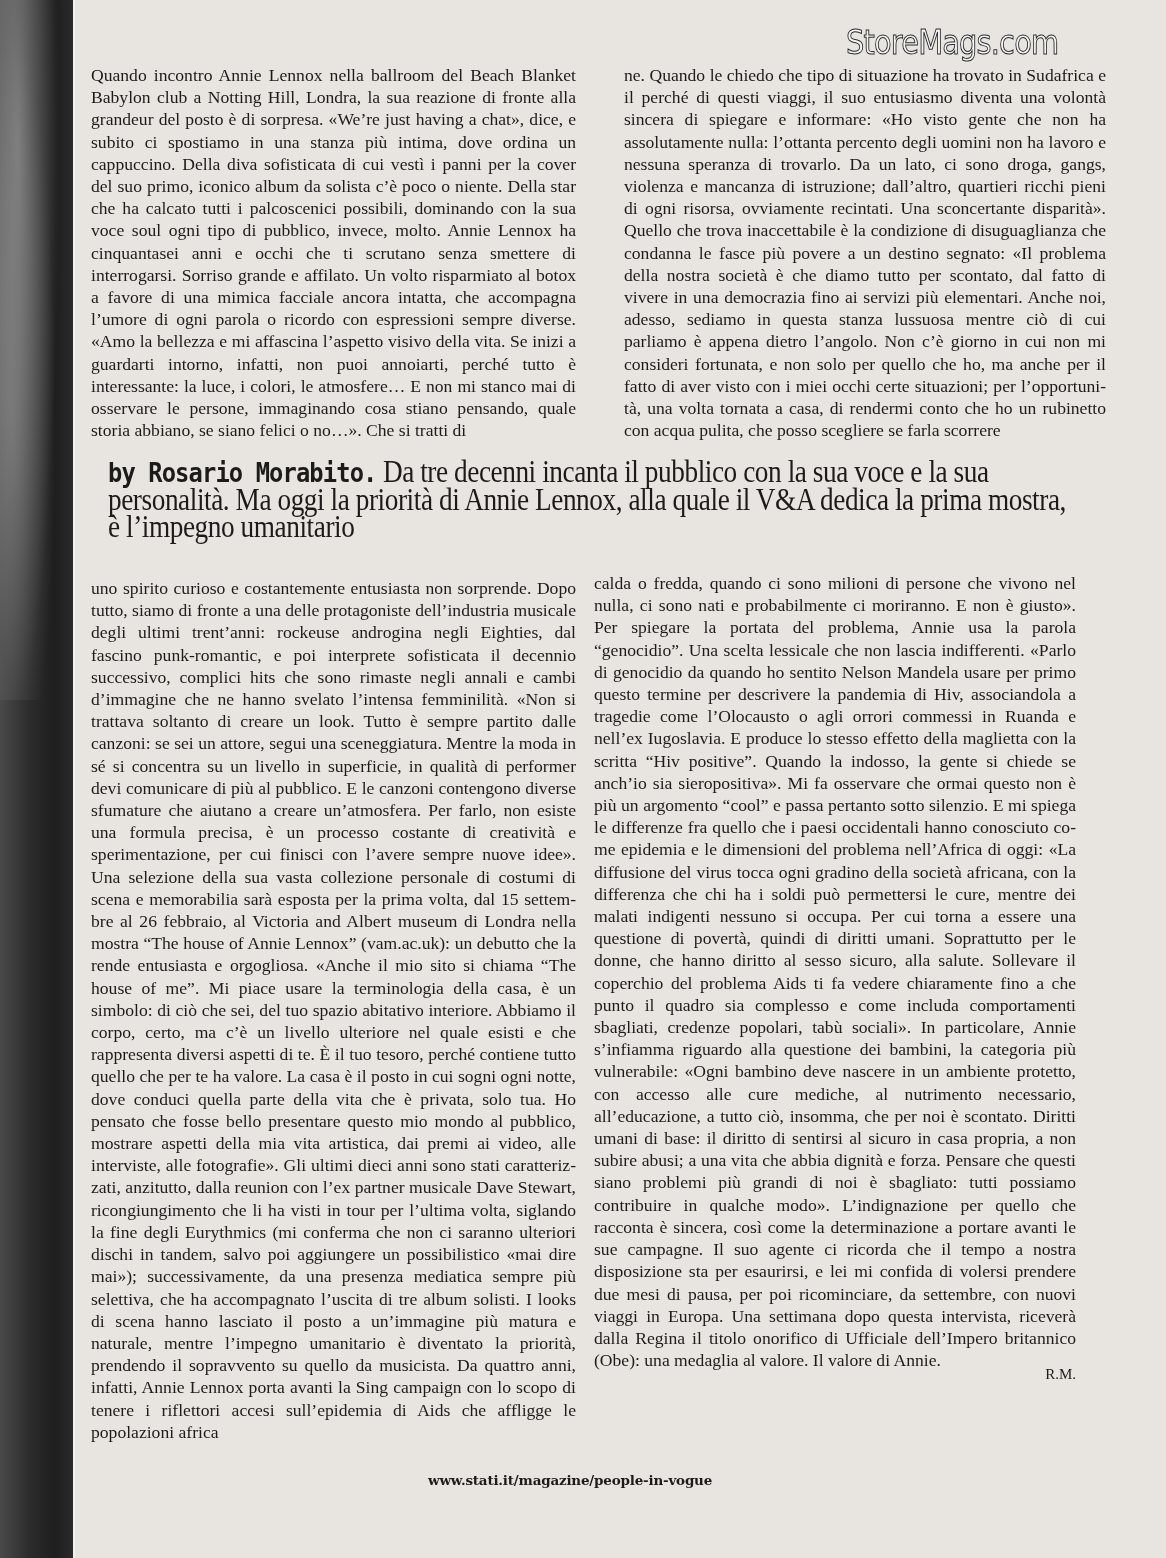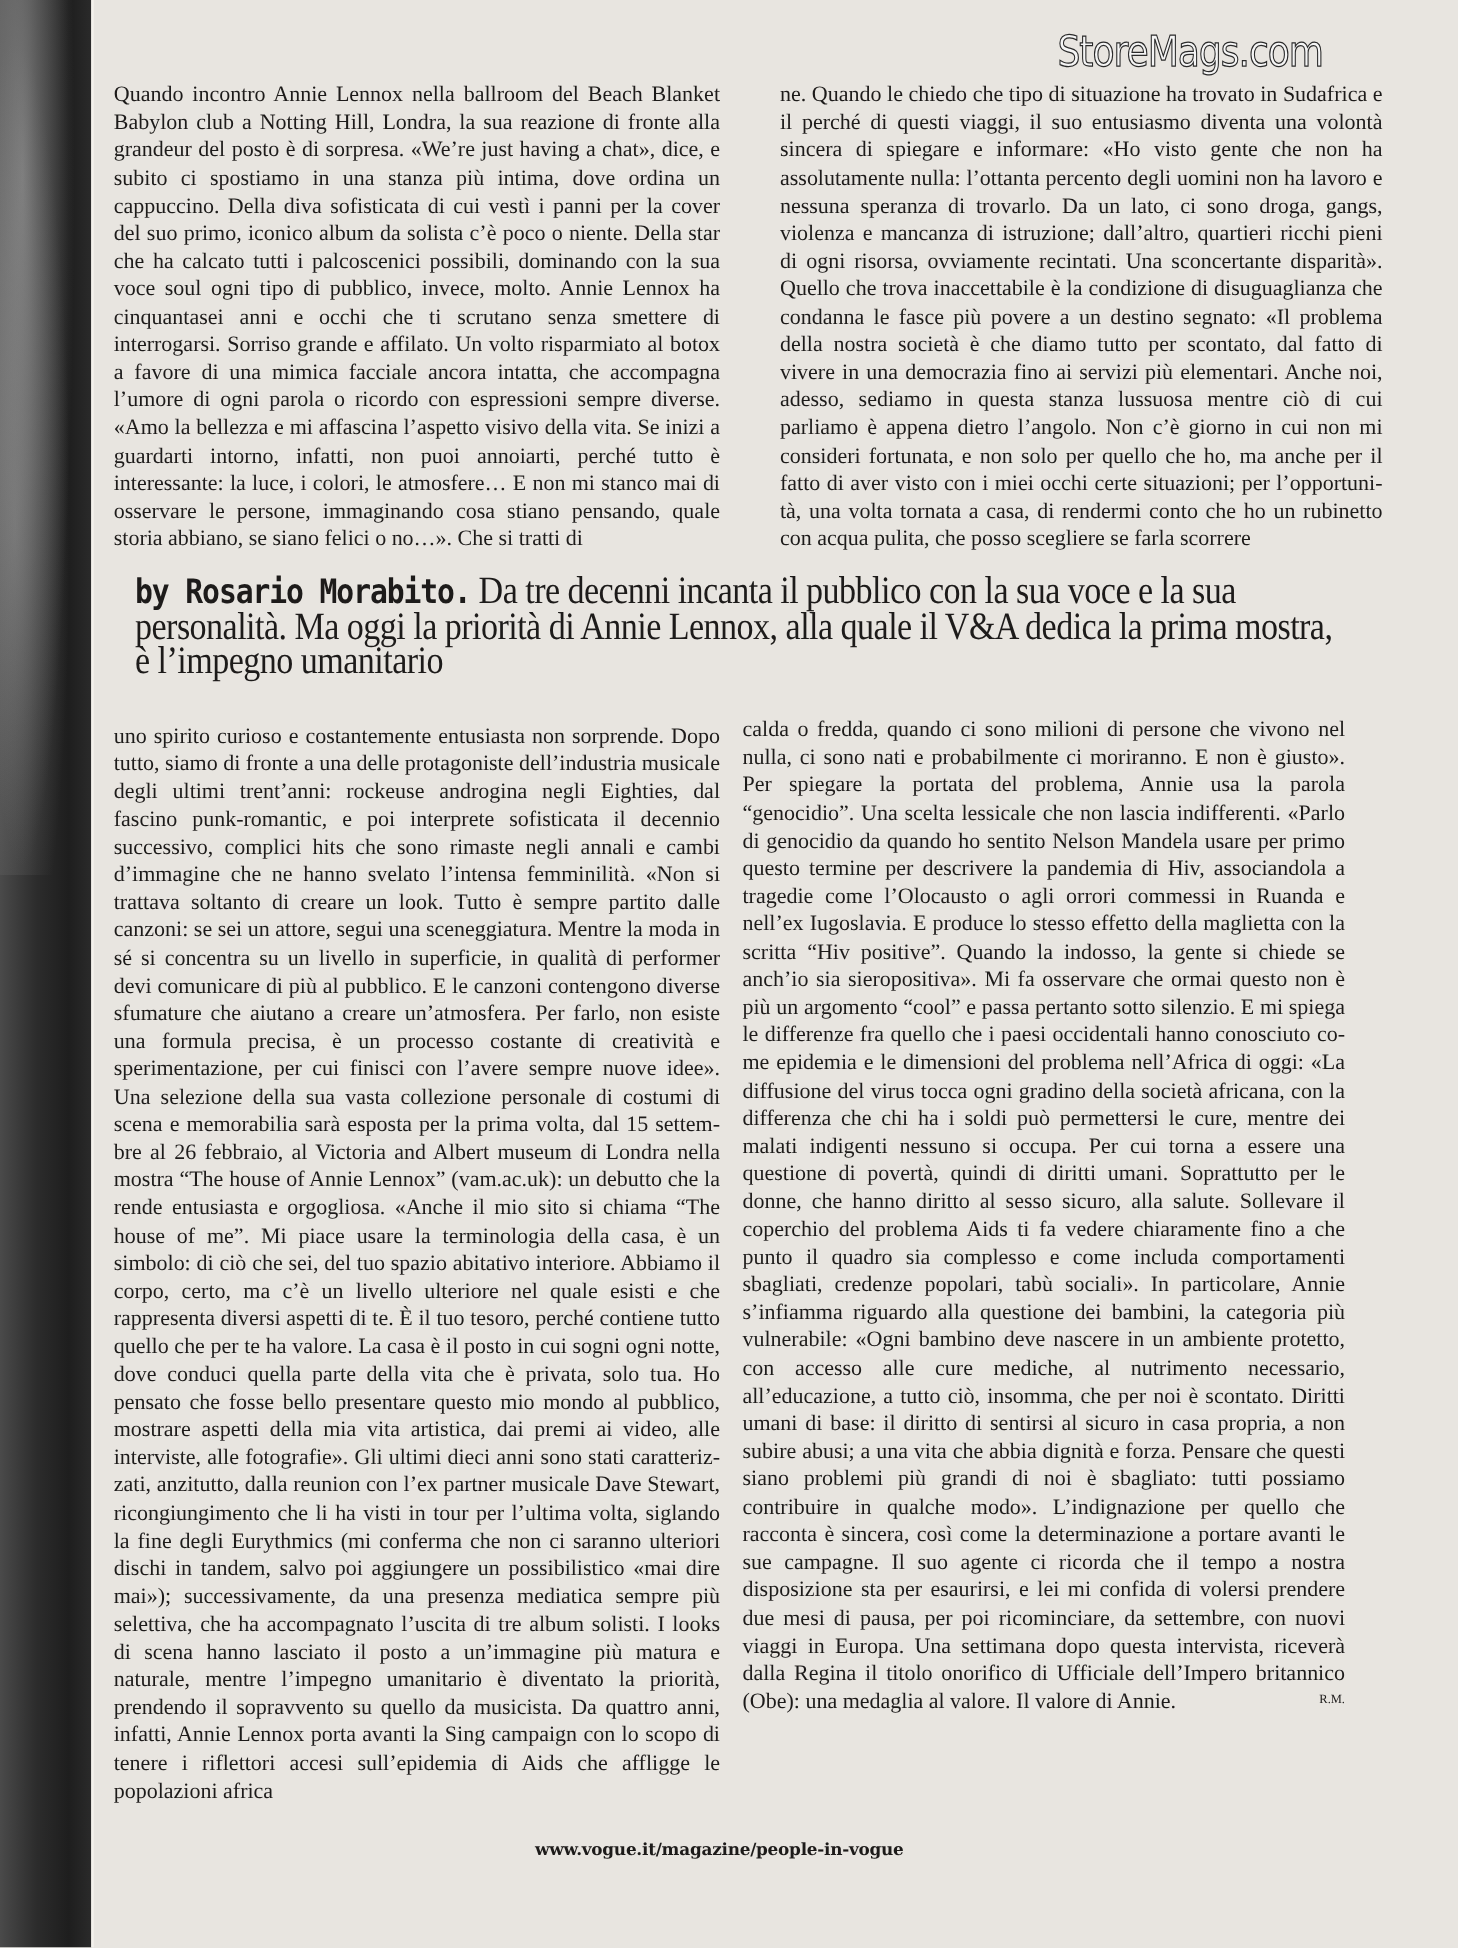--- a/index.html
+++ b/index.html
@@ -37,21 +37,21 @@
   .col-br { left: 594px; top: 572px; width: 482px; }
   .headline {
     position: absolute; left: 108px; top: 458px; width: 960px;
     font-size: 31px; line-height: 27px; letter-spacing: -0.5px;
     transform: scaleX(0.88); transform-origin: left top; width: 1090px;
   }
   .byline {
     font-family: "DejaVu Sans Mono", "Liberation Mono", monospace; font-weight: bold;
     font-size: 27px; letter-spacing: -1px;
   }
-  .sign { float: right; font-size: 10px; }
+  .sign { float: right; font-size: 15px; margin-top: 14px; }
   .footer {
     position: absolute; left: 428px; top: 1472px;
     font-family: "DejaVu Serif", serif; font-weight: bold; font-size: 13.5px; letter-spacing: -0.2px;
   }
 </style>
 </head>
 <body>
 
 <div class="side-photo"></div>
 <div class="side-edge"></div>
@@ -71,13 +71,13 @@
 </div>
 
 <div class="col col-bl">
   <p>uno spirito curioso e costantemente entusiasta non sorprende. Dopo tutto, siamo di fronte a una delle protagoniste dell’indu­stria musicale degli ultimi trent’anni: rockeuse androgina ne­gli Eighties, dal fascino punk-romantic, e poi interprete sofisti­cata il decennio successivo, complici hits che sono rimaste ne­gli annali e cambi d’immagine che ne hanno svelato l’intensa femminilità. «Non si trattava soltanto di creare un look. Tutto è sempre partito dalle canzoni: se sei un attore, segui una sce­neggiatura. Mentre la moda in sé si concentra su un livello in superficie, in qualità di performer devi comunicare di più al pubblico. E le canzoni contengono diverse sfumature che aiu­tano a creare un’atmosfera. Per farlo, non esiste una formula precisa, è un processo costante di creatività e sperimentazio­ne, per cui finisci con l’avere sempre nuove idee». Una sele­zione della sua vasta collezione personale di costumi di scena e memorabilia sarà esposta per la prima volta, dal 15 settem­bre al 26 febbraio, al Victoria and Albert museum di Londra nella mostra “The house of Annie Lennox” (vam.ac.uk): un debutto che la rende entusiasta e orgogliosa. «Anche il mio sito si chiama “The house of me”. Mi piace usare la terminolo­gia della casa, è un simbolo: di ciò che sei, del tuo spazio abita­tivo interiore. Abbiamo il corpo, certo, ma c’è un livello ulte­riore nel quale esisti e che rappresenta diversi aspetti di te. È il tuo tesoro, perché contiene tutto quello che per te ha valore. La casa è il posto in cui sogni ogni notte, dove conduci quella parte della vita che è privata, solo tua. Ho pensato che fosse bello presentare questo mio mondo al pubblico, mostrare aspetti della mia vita artistica, dai premi ai video, alle intervi­ste, alle fotografie». Gli ultimi dieci anni sono stati caratteriz­zati, anzitutto, dalla reunion con l’ex partner musicale Dave Stewart, ricongiungimento che li ha visti in tour per l’ultima volta, siglando la fine degli Eurythmics (mi conferma che non ci saranno ulteriori dischi in tandem, salvo poi aggiungere un possibilistico «mai dire mai»); successivamente, da una pre­senza mediatica sempre più selettiva, che ha accompagnato l’uscita di tre album solisti. I looks di scena hanno lasciato il posto a un’immagine più matura e naturale, mentre l’impegno umanitario è diventato la priorità, prendendo il sopravvento su quello da musicista. Da quattro anni, infatti, Annie Lennox porta avanti la Sing campaign con lo scopo di tenere i riflettori accesi sull’epidemia di Aids che affligge le popolazioni africa­</p>
 </div>
 
 <div class="col col-br">
   <p><span>calda o fredda, quando ci sono milioni di persone che vivono nel nulla, ci sono nati e probabilmente ci moriranno. E non è giusto». Per spiegare la portata del problema, Annie usa la pa­rola “genocidio”. Una scelta lessicale che non lascia indiffe­renti. «Parlo di genocidio da quando ho sentito Nelson Man­dela usare per primo questo termine per descrivere la pande­mia di Hiv, associandola a tragedie come l’Olocausto o agli orrori commessi in Ruanda e nell’ex Iugoslavia. E produce lo stesso effetto della maglietta con la scritta “Hiv positive”. Quando la indosso, la gente si chiede se anch’io sia sieroposi­tiva». Mi fa osservare che ormai questo non è più un argomen­to “cool” e passa pertanto sotto silenzio. E mi spiega le diffe­renze fra quello che i paesi occidentali hanno conosciuto co­me epidemia e le dimensioni del problema nell’Africa di oggi: «La diffusione del virus tocca ogni gradino della società afri­cana, con la differenza che chi ha i soldi può permettersi le cu­re, mentre dei malati indigenti nessuno si occupa. Per cui tor­na a essere una questione di povertà, quindi di diritti umani. Soprattutto per le donne, che hanno diritto al sesso sicuro, alla salute. Sollevare il coperchio del problema Aids ti fa vedere chiaramente fino a che punto il quadro sia complesso e come includa comportamenti sbagliati, credenze popolari, tabù so­ciali». In particolare, Annie s’infiamma riguardo alla questio­ne dei bambini, la categoria più vulnerabile: «Ogni bambino deve nascere in un ambiente protetto, con accesso alle cure mediche, al nutrimento necessario, all’educazione, a tutto ciò, insomma, che per noi è scontato. Diritti umani di base: il dirit­to di sentirsi al sicuro in casa propria, a non subire abusi; a una vita che abbia dignità e forza. Pensare che questi siano proble­mi più grandi di noi è sbagliato: tutti possiamo contribuire in qualche modo». L’indignazione per quello che racconta è since­ra, così come la determinazione a portare avanti le sue campa­gne. Il suo agente ci ricorda che il tempo a nostra disposizione sta per esaurirsi, e lei mi confida di volersi prendere due mesi di pausa, per poi ricominciare, da settembre, con nuovi viag­gi in Europa. Una settimana dopo questa intervista, riceverà dalla Regina il titolo onorifico di Ufficiale dell’Impero britan­nico (Obe): una medaglia al valore. Il valore di Annie.</span> <span class="sign">R.M.</span></p>
 </div>
 
-<div class="footer">www.vogue.it/magazine/people-in-vogue</div>
+<div class="footer">www.stati.it/magazine/people-in-vogue</div>
 
 </body></html>

